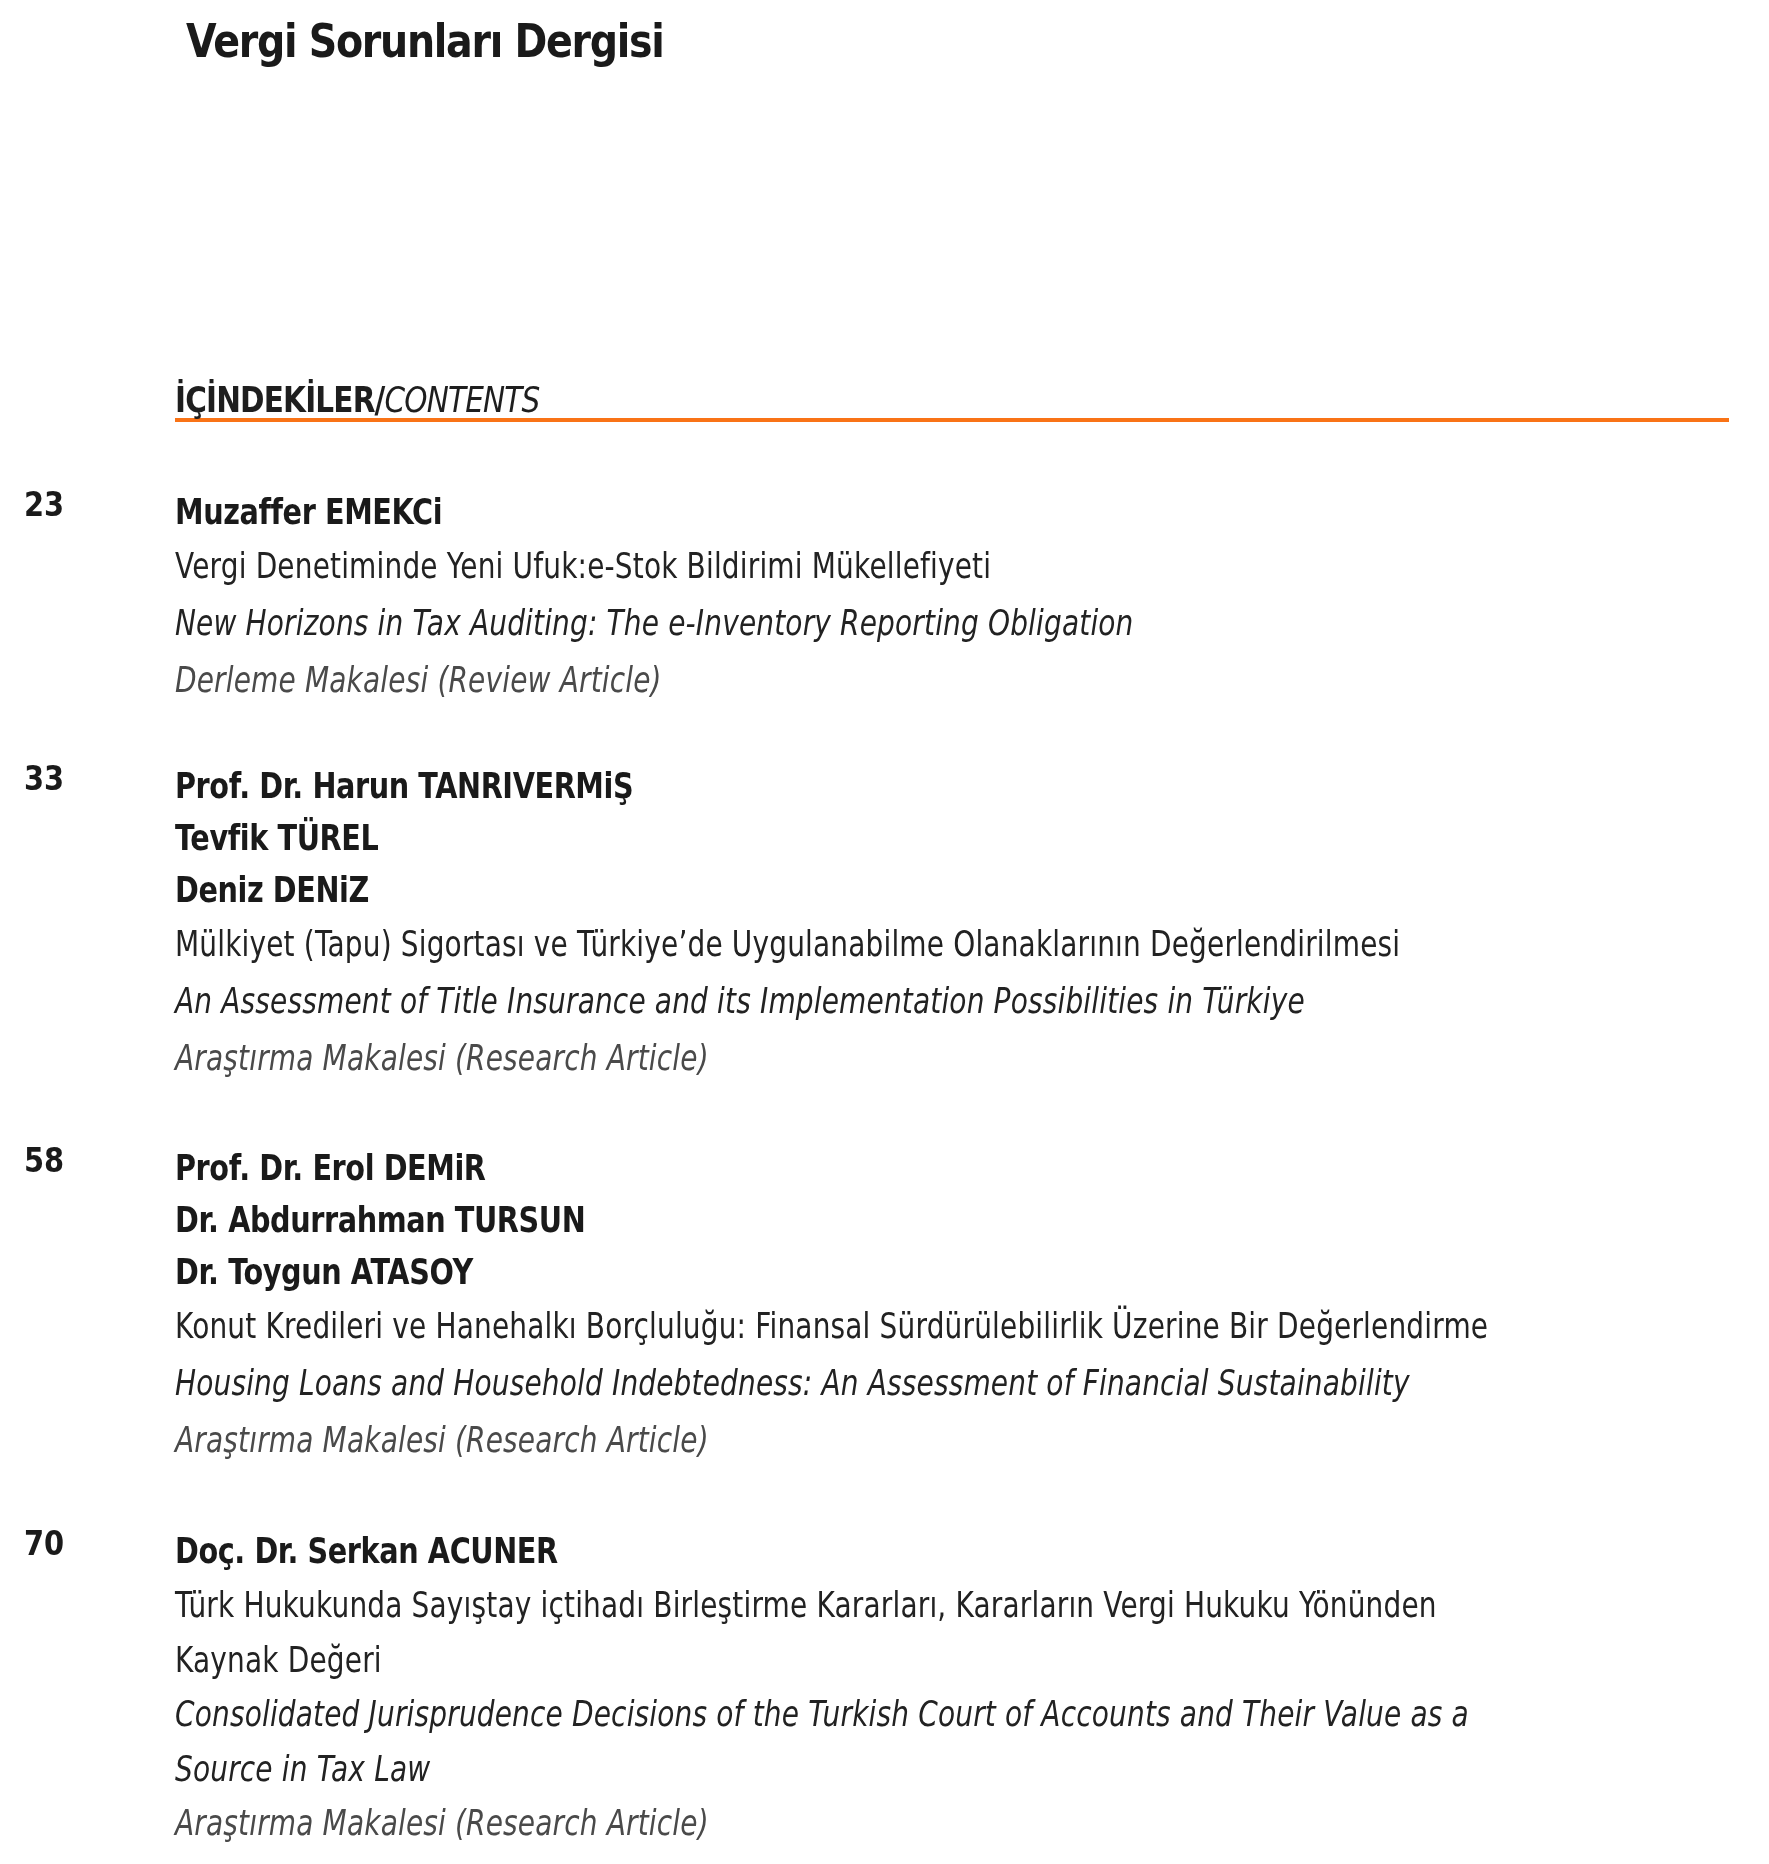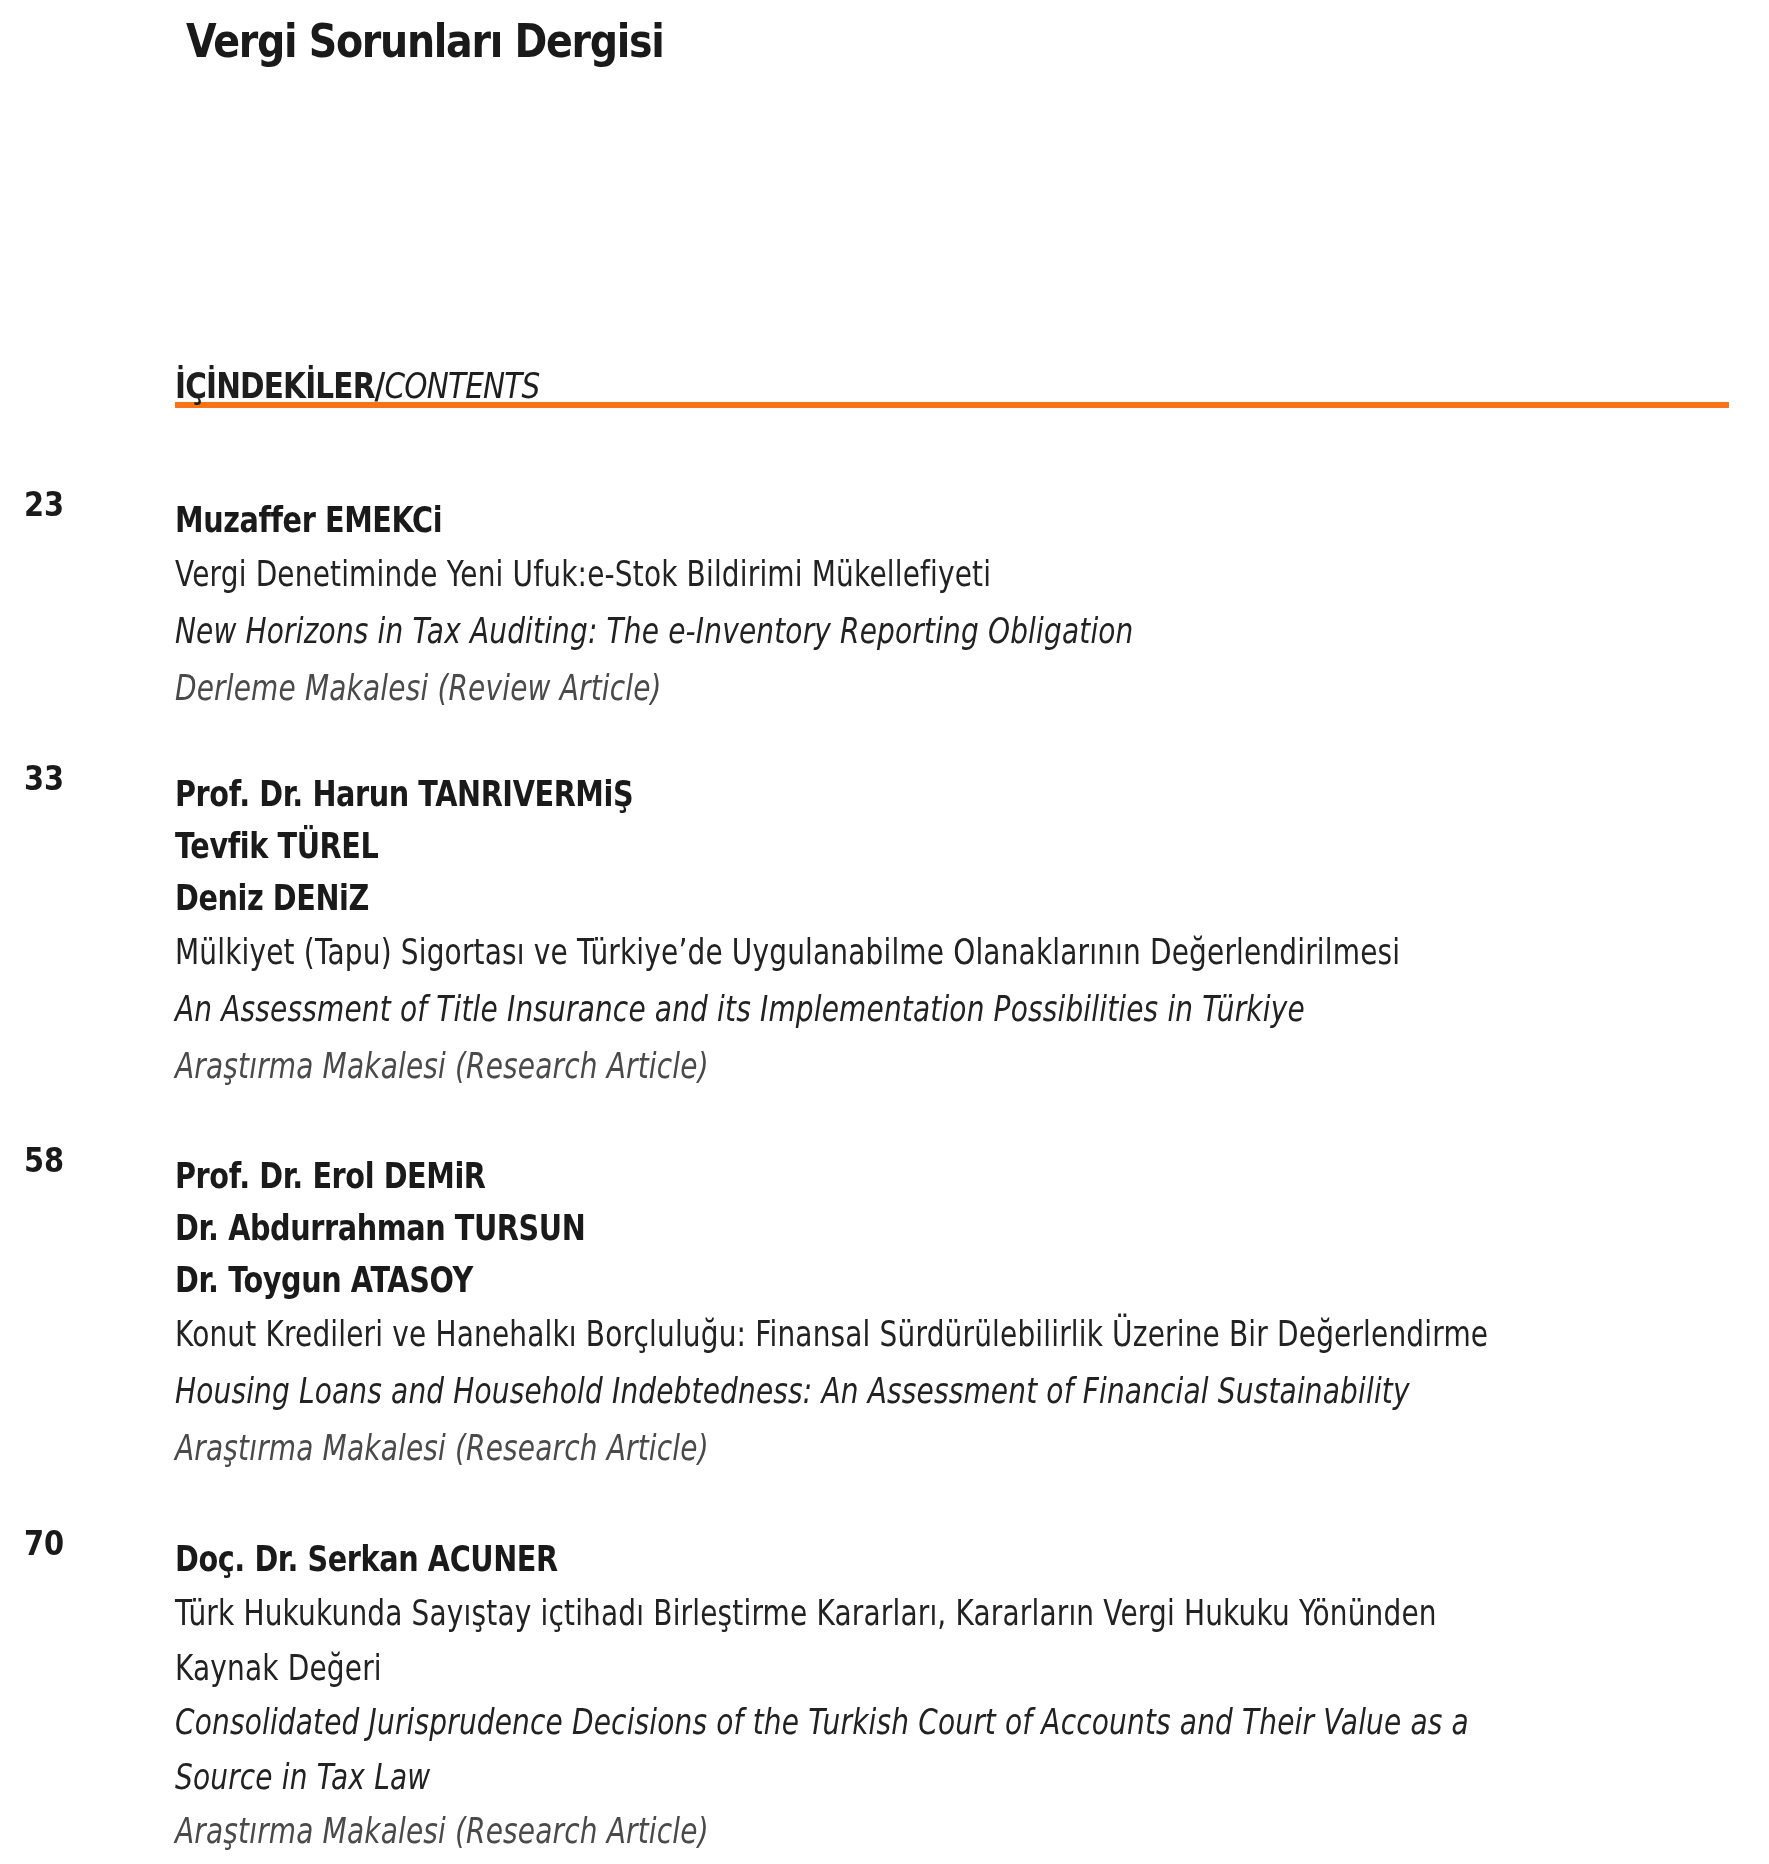--- a/index.html
+++ b/index.html
@@ -22,24 +22,24 @@
       font-weight: bold;
       letter-spacing: -1.5px;
       transform: scaleX(0.86);
       transform-origin: left top;
       color: #1a1a1a;
       white-space: nowrap;
     }
     .contents-header {
       position: absolute;
       left: 175px;
-      top: 364px;
+      top: 378px;
       width: 1554px;
       height: 44px;
-      border-bottom: 6px solid #f97316;
+      border-bottom: 4px solid #f97316;
     }
     .contents-heading {
       display: inline-block;
       font-size: 36px;
       line-height: 44px;
       transform: scaleX(0.82);
       transform-origin: left top;
       white-space: nowrap;
       color: #1e1e1e;
     }
@@ -58,21 +58,21 @@
       font-size: 34px;
       font-weight: bold;
       line-height: 52px;
       transform: scaleX(0.85);
       transform-origin: left top;
       color: #1a1a1a;
     }
     .entry-body {
       position: absolute;
       left: 175px;
-      top: 16px;
+      top: 8px;
       width: 1560px;
     }
     .line {
       white-space: nowrap;
       transform-origin: left top;
     }
     .author {
       font-size: 35px;
       font-weight: bold;
       line-height: 52px;

